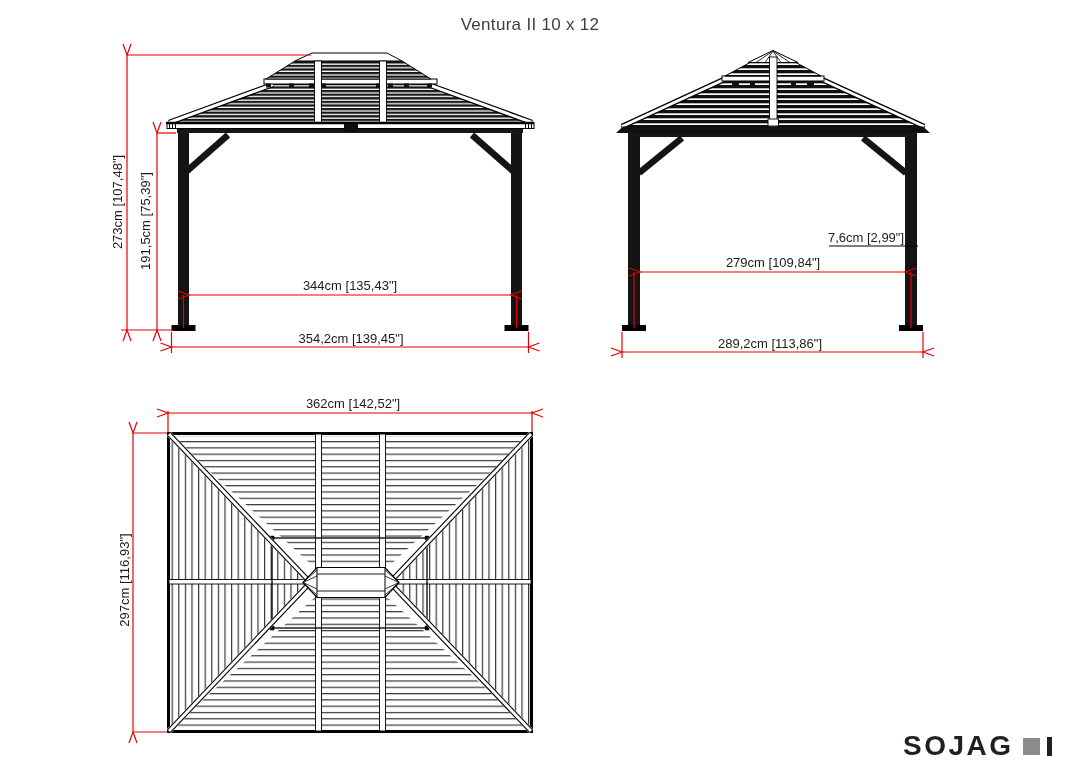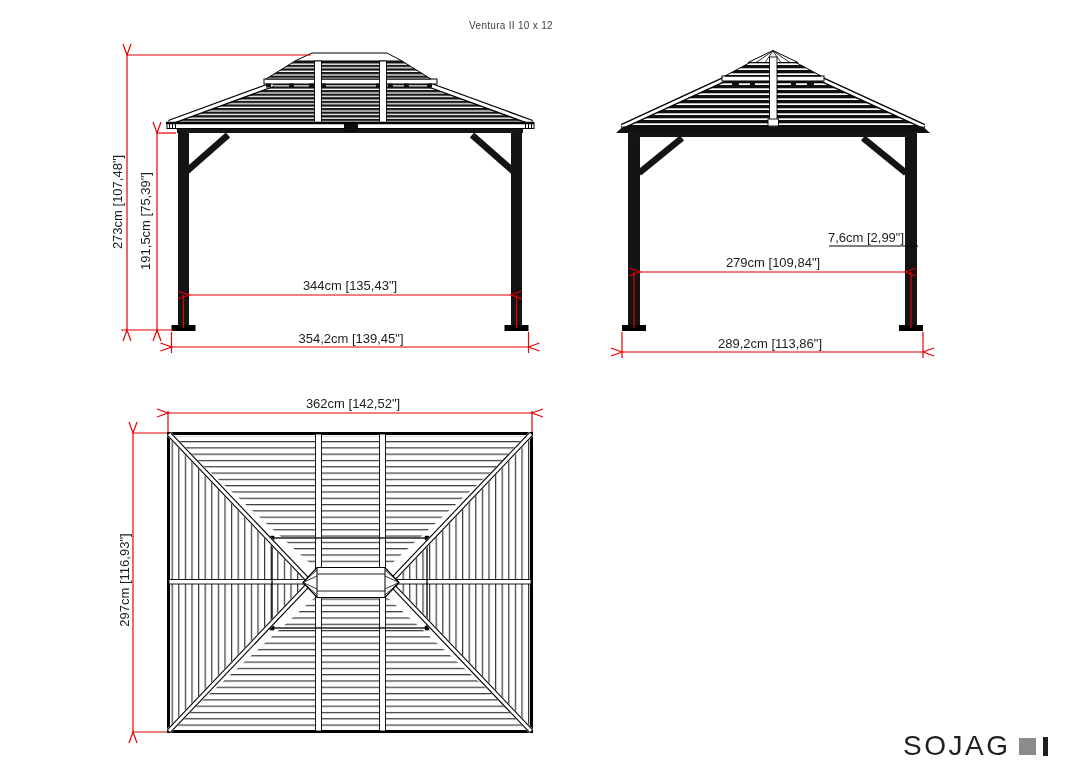--- a/index.html
+++ b/index.html
@@ -1,27 +1,27 @@
 <!DOCTYPE html>
 <html style="--dim-red: #e60000; --text-dark: #1c1c1c; --title-gray: #3f3f3f; --logo-dark: #231f20; --logo-gray: #8c8c8e;"><head>
 <meta charset="utf-8">
 <style>
   html,body{margin:0;padding:0;}
   body{width:1082px;height:774px;position:relative;background:#fff;overflow:hidden;
        font-family:"Liberation Sans",sans-serif;}
-  .title{position:absolute;left:511px;top:25px;transform:translate(-50%,-50%);
-         font-size:10px;color:var(--title-gray,#3f3f3f);letter-spacing:.3px;white-space:nowrap;}
+  .title{position:absolute;left:530px;top:25px;transform:translate(-50%,-50%);
+         font-size:17px;color:var(--title-gray,#3f3f3f);letter-spacing:.3px;white-space:nowrap;}
   .label{position:absolute;transform:translate(-50%,-50%);font-size:13px;
          color:var(--text-dark,#1c1c1c);white-space:nowrap;}
   .label.rot{transform:translate(-50%,-50%) rotate(-90deg);}
   svg{position:absolute;}
   .red{stroke:var(--dim-red,#e60000);stroke-width:1.2;fill:none;}
   .blk{stroke:#000;fill:none;}
   .logo{position:absolute;left:903px;top:732px;display:flex;align-items:center;}
-  .logo .word{font-size:28px;font-weight:400;letter-spacing:2.5px;
+  .logo .word{font-size:28px;font-weight:700;letter-spacing:2.5px;
               color:var(--logo-dark,#231f20);line-height:1;}
   .logo .sq{width:17px;height:17px;background:var(--logo-gray,#8c8c8e);margin-left:9px;}
   .logo .bar{width:5px;height:19px;background:var(--logo-dark,#231f20);margin-left:7px;}
 </style>
 </head>
 <body>
 
 <div class="title">Ventura II 10 x 12</div>
 
 <svg style="left:100px;top:40px" width="460" height="330" viewBox="100 40 460 330">

